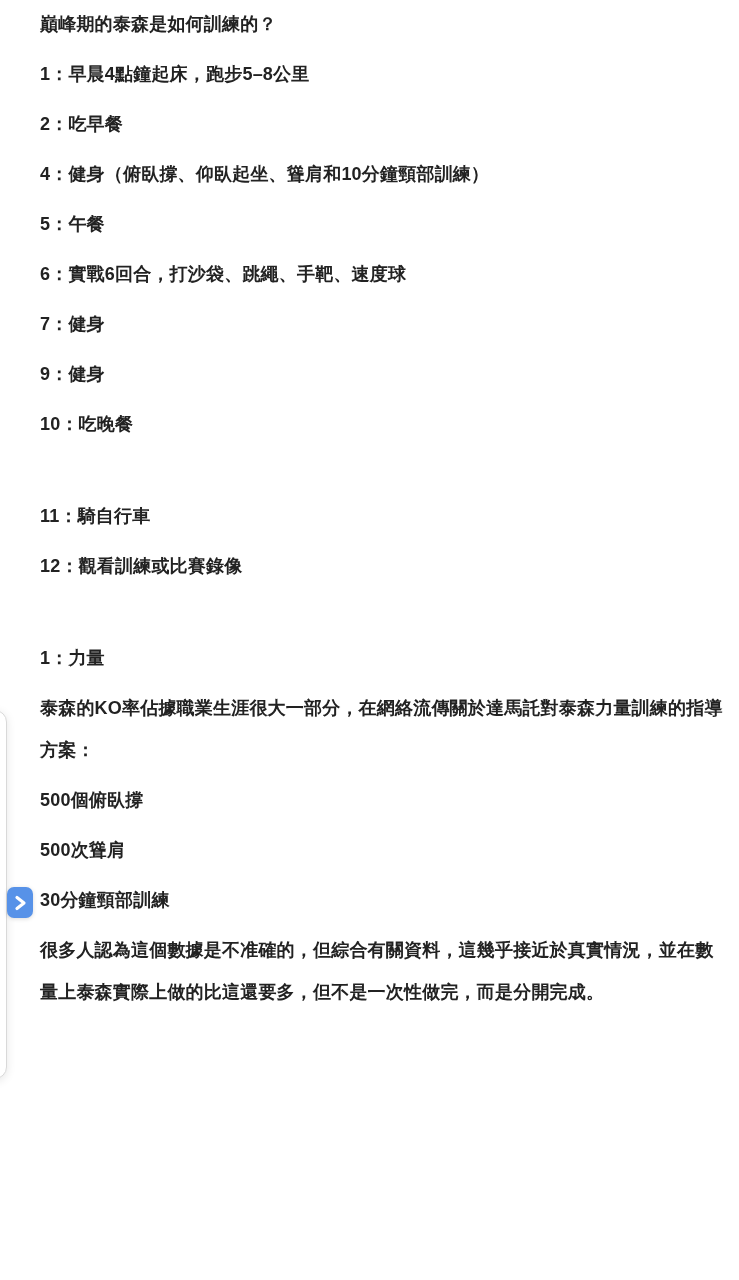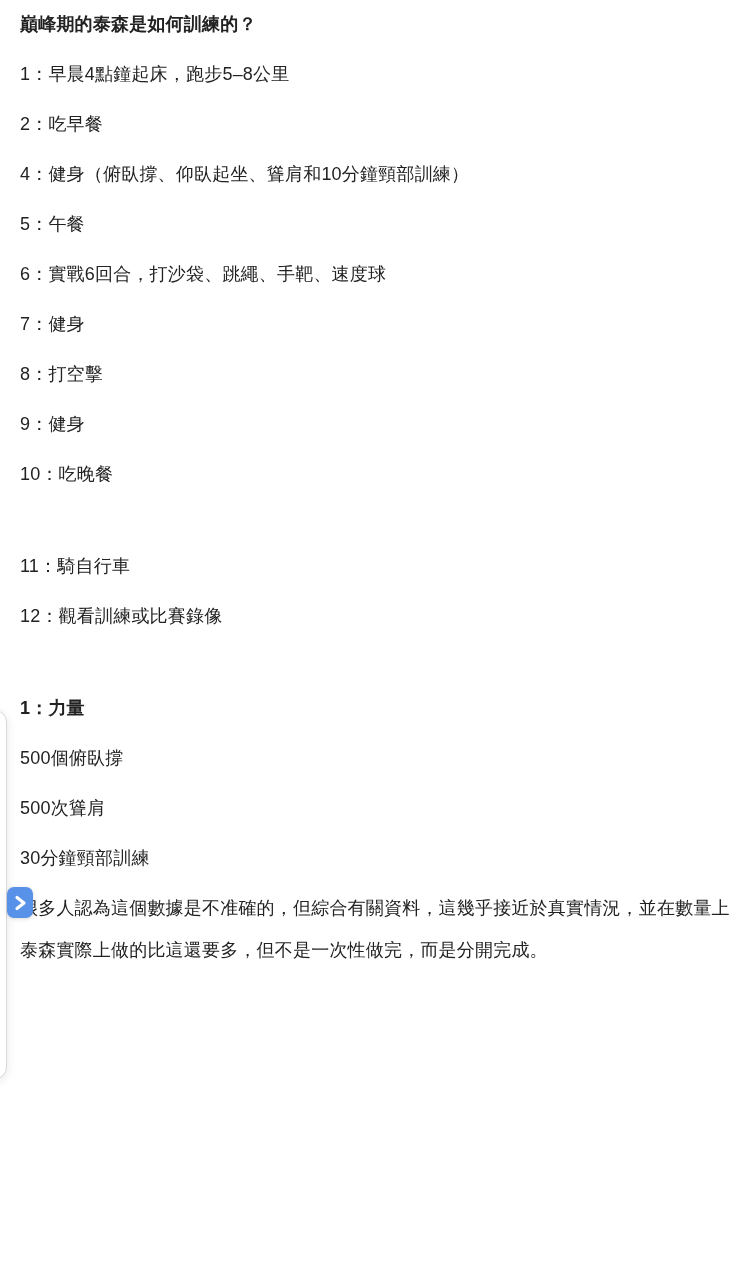--- a/index.html
+++ b/index.html
@@ -9,27 +9,27 @@
   }
   body {
     width: 739px;
     height: 1280px;
     position: relative;
     overflow: hidden;
     font-family: "Liberation Sans", sans-serif;
     color: #222222;
   }
   .article {
-    padding: 3px 8px 0 20px;
+    padding: 3px 8px 0 40px;
   }
   .article p {
     margin: 0 0 8px 0;
     font-size: 18px;
     line-height: 42px;
-    font-weight: 400;
+    font-weight: 700;
     letter-spacing: 0.2px;
     word-break: break-word;
   }
   .article p.bold {
     font-weight: 700;
   }
   .spacer {
     height: 42px;
   }
   
@@ -69,33 +69,33 @@
 
 <div class="article">
   <p class="bold">巔峰期的泰森是如何訓練的？</p>
 
   <p>1：早晨4點鐘起床，跑步5–8公里</p>
   <p>2：吃早餐</p>
   <p>4：健身（俯臥撐、仰臥起坐、聳肩和10分鐘頸部訓練）</p>
   <p>5：午餐</p>
   <p>6：實戰6回合，打沙袋、跳繩、手靶、速度球</p>
   <p>7：健身</p>
-  <p>8：打空擊</p>
   <p>9：健身</p>
   <p>10：吃晚餐</p>
 
   <div class="spacer"></div>
 
   <p>11：騎自行車</p>
   <p>12：觀看訓練或比賽錄像</p>
 
 
   <div class="spacer"></div>
 
   <p class="bold">1：力量</p>
+  <p>泰森的KO率佔據職業生涯很大一部分，在網絡流傳關於達馬託對泰森力量訓練的指導方案：</p>
 
   <p>500個俯臥撐</p>
   <p>500次聳肩</p>
   <p>30分鐘頸部訓練</p>
 
   <p>很多人認為這個數據是不准確的，但綜合有關資料，這幾乎接近於真實情況，並在數量上泰森實際上做的比這還要多，但不是一次性做完，而是分開完成。</p>
 </div>
 
 <div class="drawer-edge"></div>
 

